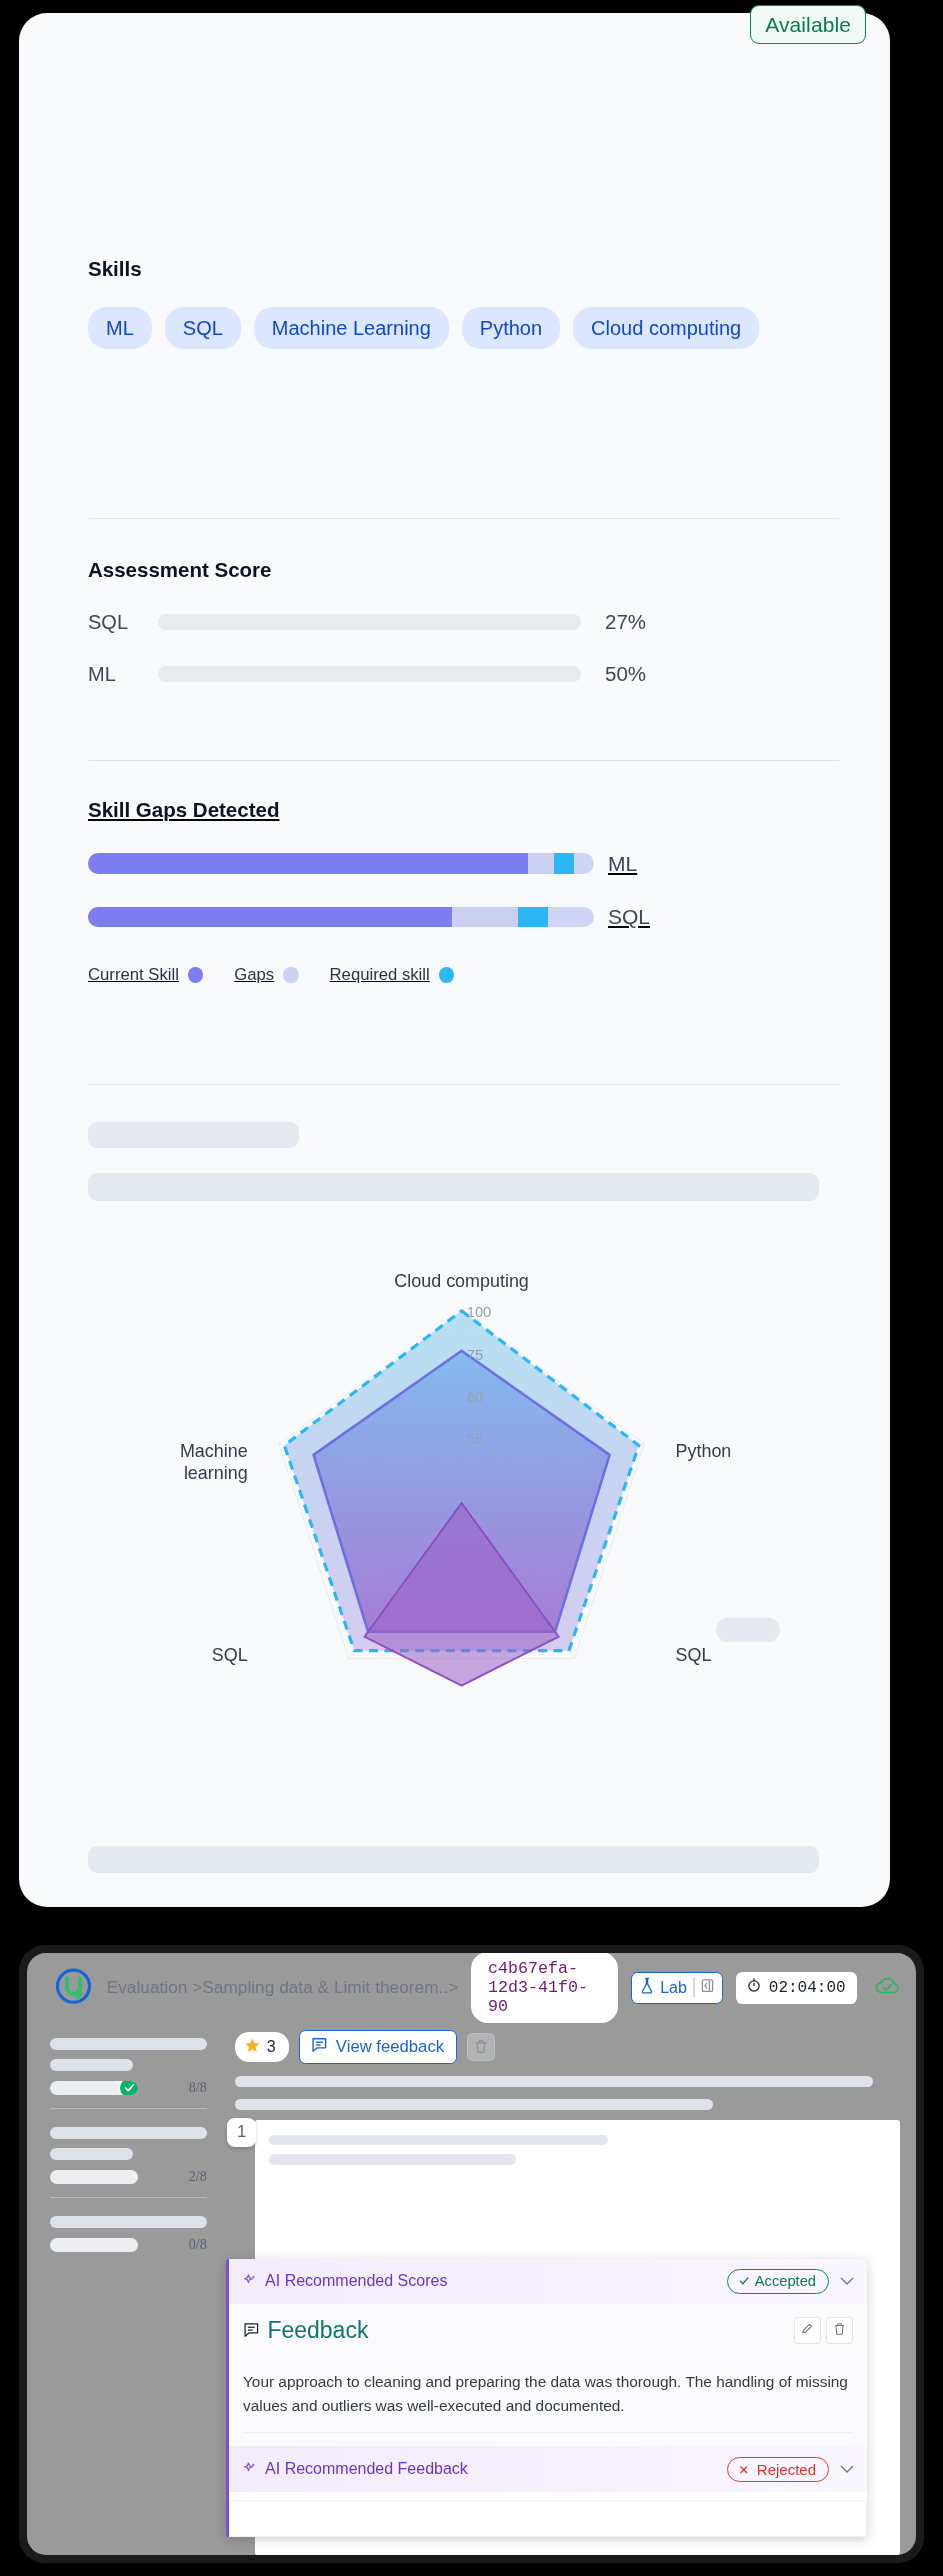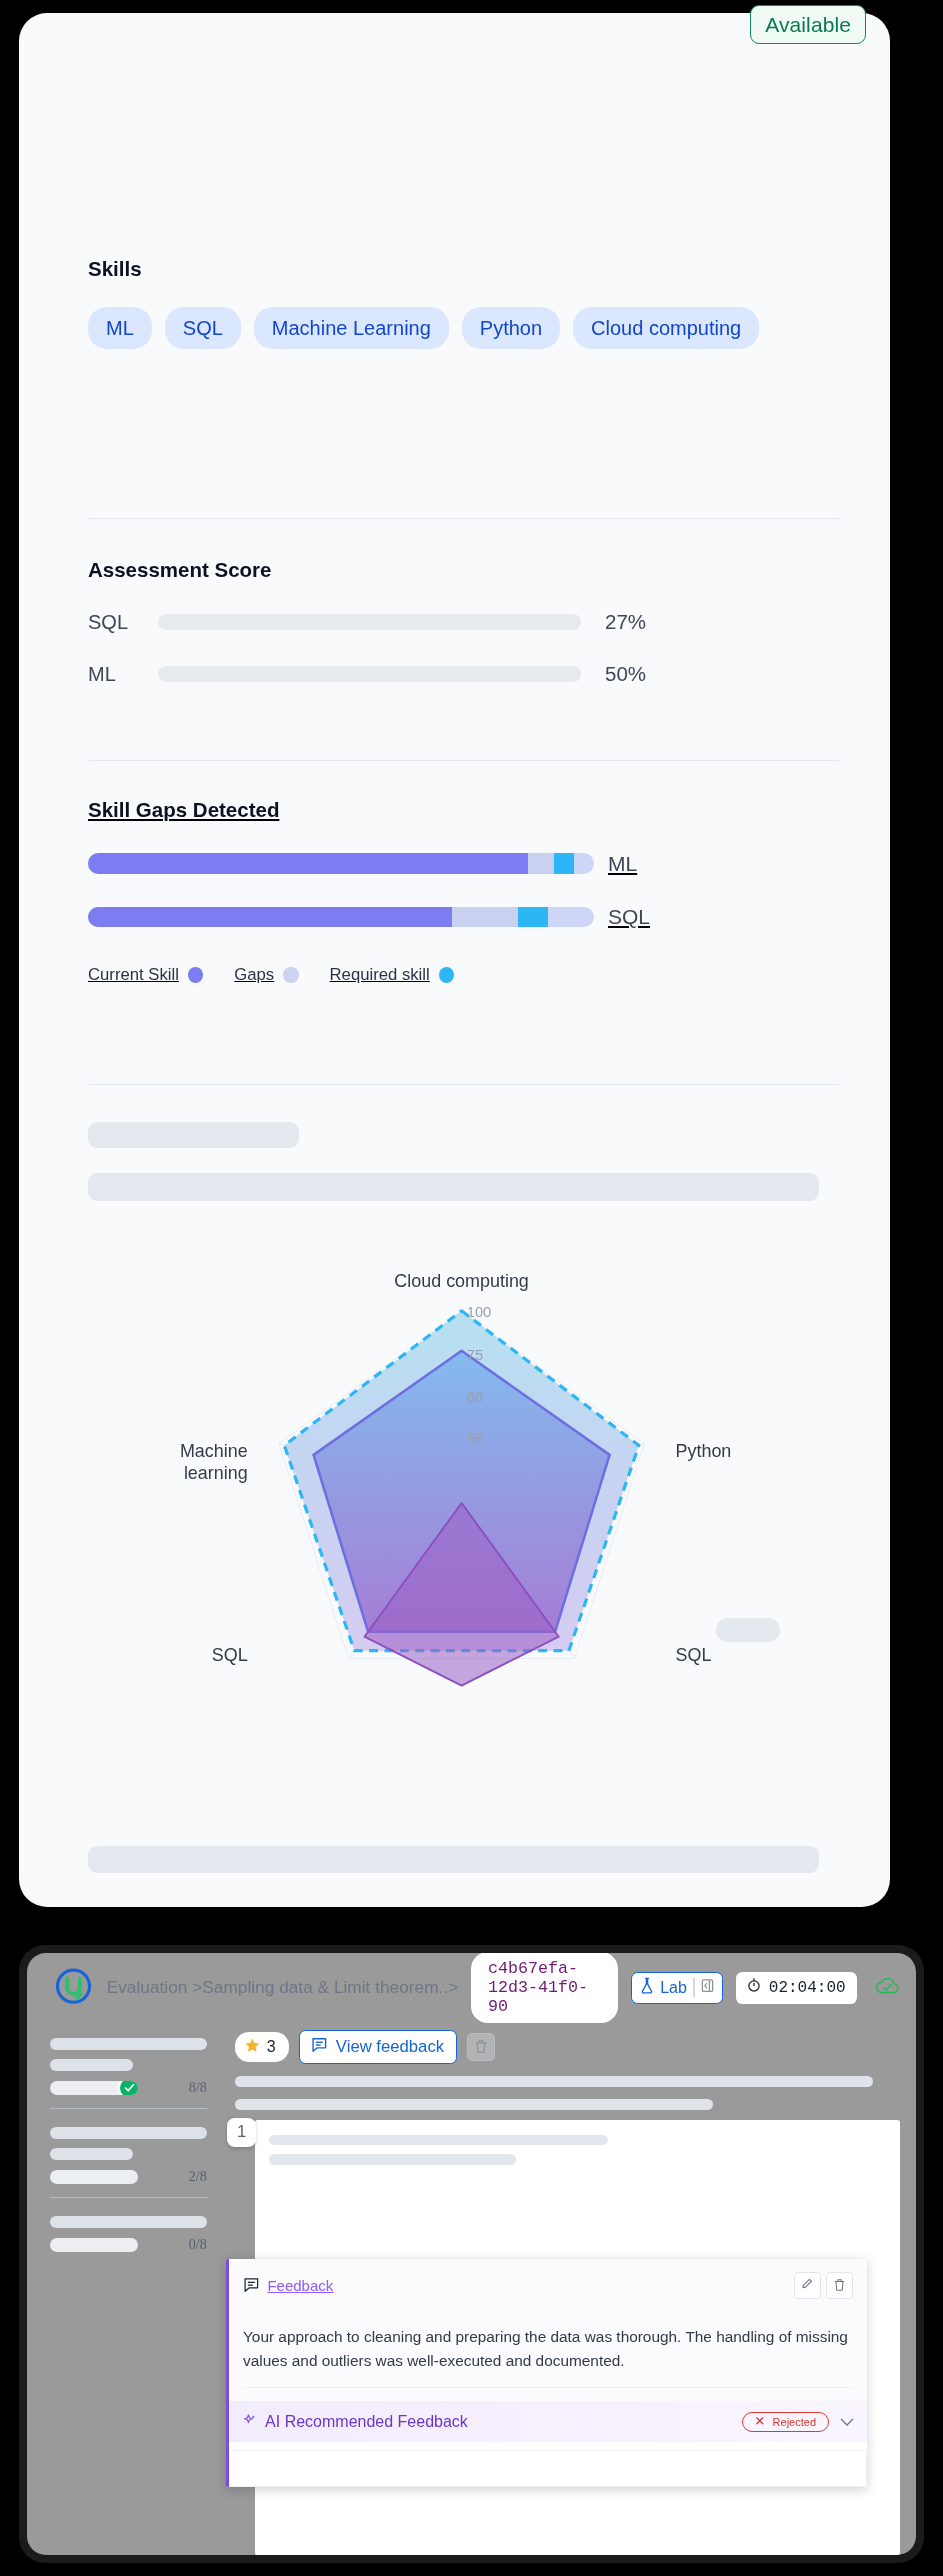--- a/index.html
+++ b/index.html
@@ -204,27 +204,27 @@
   }
   .ai-bar-title { font-size: 16px; color: #6a36c9; margin-left: 7.7px; }
   .pill-accepted {
     margin-left: auto; display: flex; align-items: center; gap: 5.1px;
     border: 1.3px solid #0e8a5a; color: #0b7a4e; border-radius: 13px;
     padding: 3.2px 11.5px; font-size: 14.7px; background: transparent;
   }
   .pill-rejected {
     margin-left: auto; display: flex; align-items: center; gap: 8px;
     border: 1.3px solid #e0392e; color: #d7352a; border-radius: 13px;
-    padding: 3.2px 11.5px; font-size: 11px; background: transparent;
+    padding: 3.2px 11.5px; font-size: 15px; background: transparent;
   }
   .chev { margin-left: 11.5px; color: #6f7683; font-size: 14px; }
 
   .ai-body { padding: 13px 14px 14px; background: #fbfbfd; }
   .fb-head { display: flex; align-items: center; gap: 7.7px; }
-  .fb-title { font-size: 15px; color: #8b5cf6; text-decoration: underline; }
+  .fb-title { font-size: 23px; color: #0f766e; }
   .fb-actions { margin-left: auto; display: flex; gap: 5.1px; }
   .icon-btn { width: 27px; height: 27px; border: 0.6px solid #e2e5ea; border-radius: 3.8px; background: #fff;
               display: flex; align-items: center; justify-content: center; }
   .fb-text { margin-top: 26px; font-size: 15.4px; line-height: 1.55; color: #323a47; max-width: 615px; }
   .ai-sep { height: 0.6px; background: #eceef2; margin-top: 14px; }
   .ai-footer-blank { height: 37px; background: #fff; border-radius: 1.9px; margin-top: 7.7px; border: 0.6px solid #f0f1f4; }
 </style>
 </head>
 <body>
 
@@ -486,20 +486,42 @@
             <div class="wp-sk" style="width:55%;"></div>
             <div class="wp-sk" style="width:40%;"></div>
           </div>
         </div>
       </div>
     </div>
   </div>
 
   <div class="ai-card">
 
+    <div class="ai-bar">
+      <span>
+        <svg width="15.4" height="15.4" viewBox="0 0 24 24">
+            <path d="M10 3l1.6 4.4L16 9l-4.4 1.6L10 15l-1.6-4.4L4 9l4.4-1.6z" fill="none" stroke="#7c4ddb" stroke-width="1.8" stroke-linejoin="round"></path>
+            <path d="M17.5 3.5l.8 2 2 .8-2 .8-.8 2-.8-2-2-.8 2-.8z" fill="#7c4ddb"></path>
+          </svg>
+      </span>
+      <span class="ai-bar-title">AI Recommended Scores</span>
+      <span class="pill-accepted">
+        <span>
+          <svg width="10.3" height="10.3" viewBox="0 0 16 16">
+              <path d="M2 8l4 4 8-9" fill="none" stroke="#0b7a4e" stroke-width="2" stroke-linecap="round" stroke-linejoin="round"></path>
+            </svg>
+        </span>
+        <span>Accepted</span>
+      </span>
+      <span class="chev">
+        <svg width="14" height="9" viewBox="0 0 22 14">
+            <path d="M2 2l9 9 9-9" fill="none" stroke="#6f7683" stroke-width="2" stroke-linecap="round"></path>
+          </svg>
+      </span>
+    </div>
 
     <div class="ai-body">
       <div class="fb-head">
         <span>
           <svg width="16.7" height="16.7" viewBox="0 0 24 24">
               <path d="M3 4h18v13H9l-6 5z" fill="none" stroke="#1b2230" stroke-width="1.8" stroke-linejoin="round"></path>
               <line x1="7" y1="9" x2="17" y2="9" stroke="#1b2230" stroke-width="1.8"></line>
               <line x1="7" y1="13" x2="14" y2="13" stroke="#1b2230" stroke-width="1.8"></line>
             </svg>
         </span>

